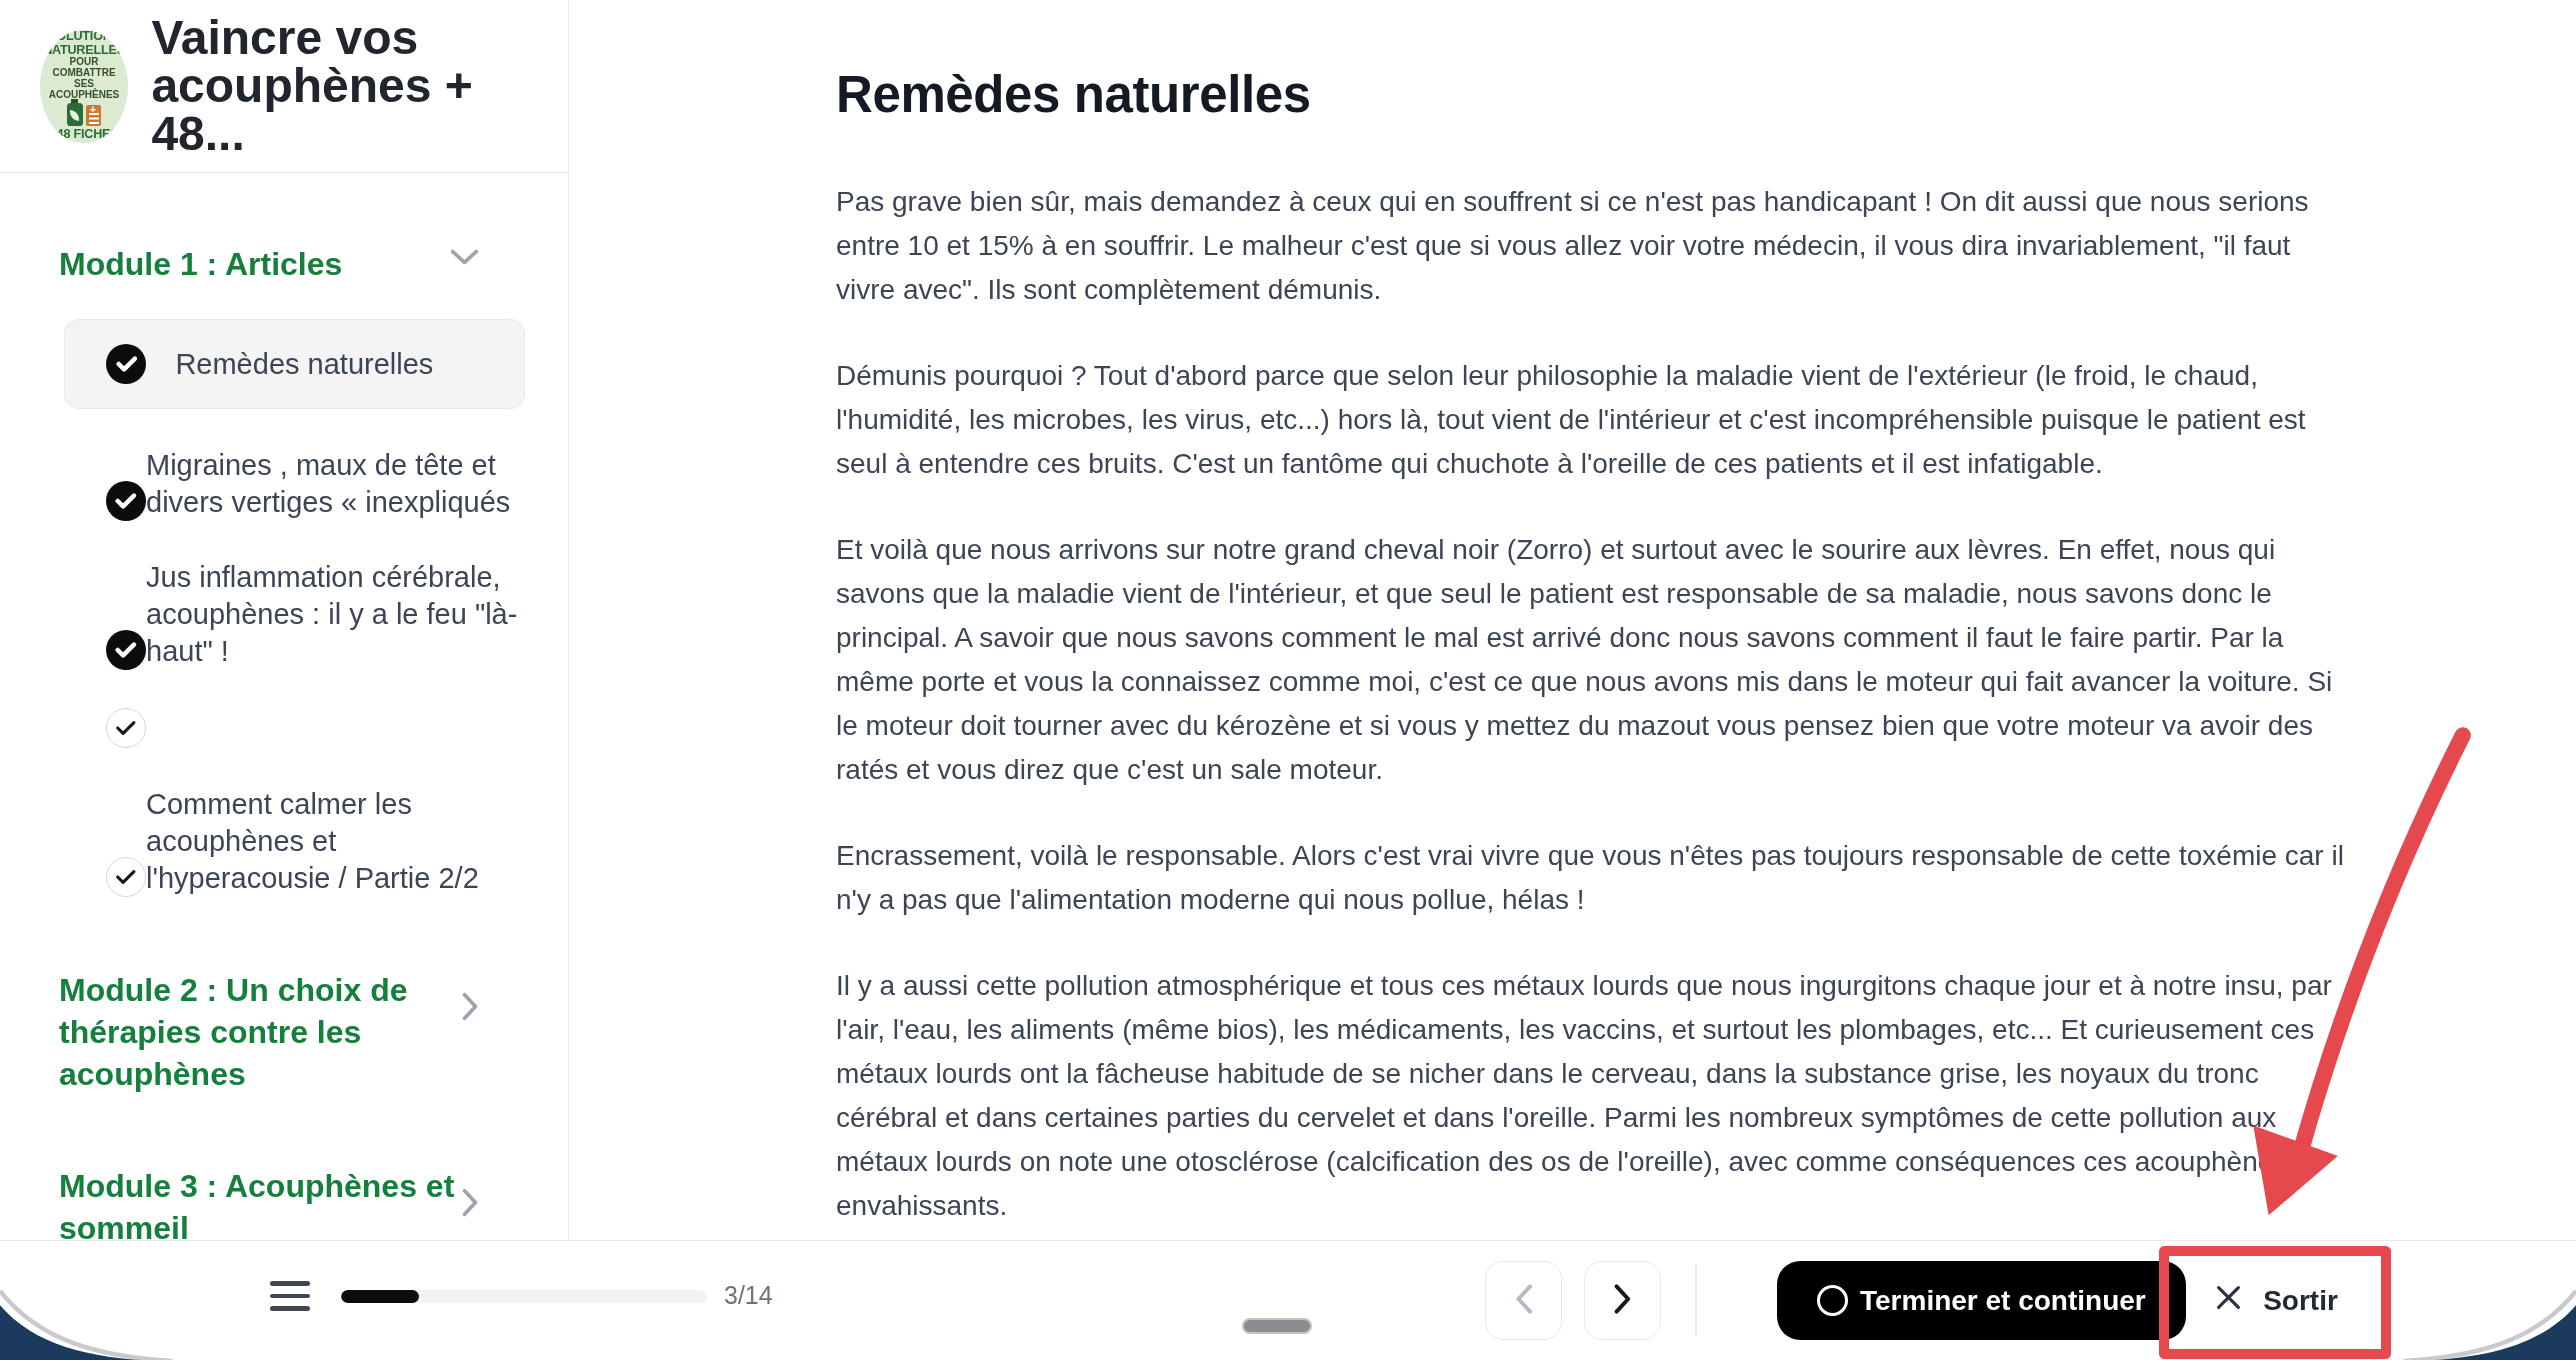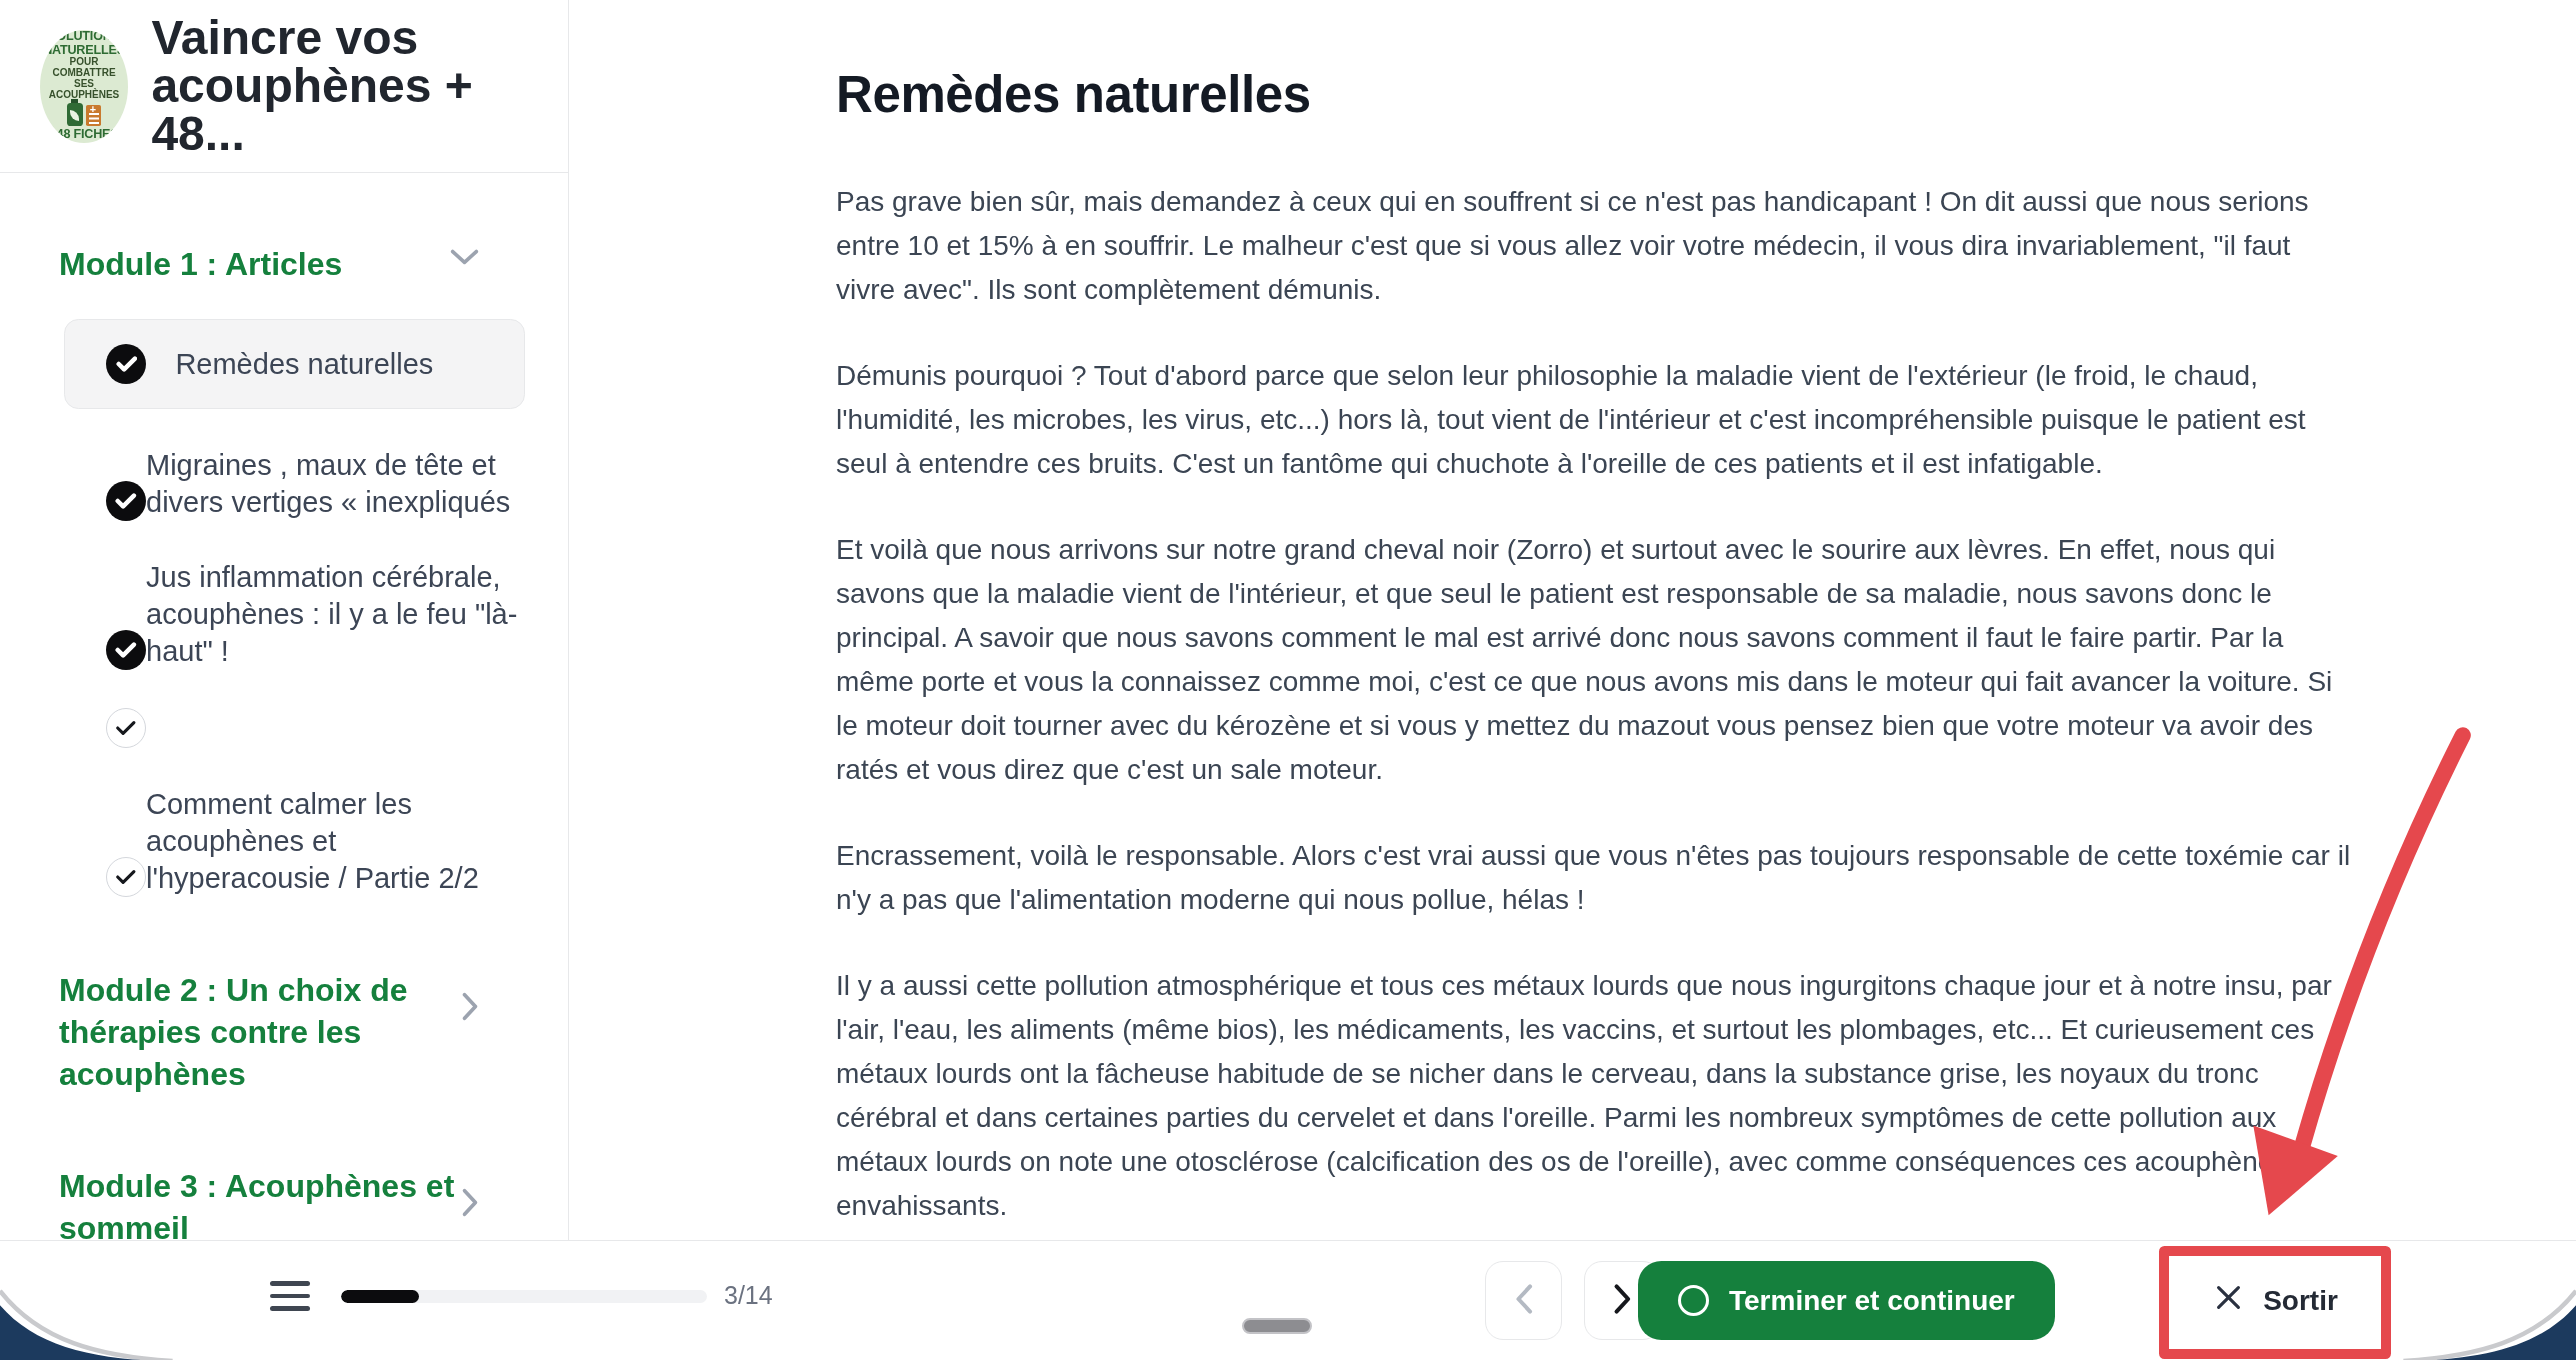--- a/index.html
+++ b/index.html
@@ -62,23 +62,23 @@
                     border-radius:7.2px; background:#f1f2f4; overflow:hidden; }
   .progress-fill { height:100%; background:#0c0c0e; border-radius:7.2px; width:21.4%; }
   .progress-label { position:absolute; left:724px; top:40px; font-size:25px; color:#6b7280; }
   .drag-handle { position:absolute; left:1242px; top:77px; width:70px; height:16px; border-radius:9px;
                  background:#8d8d91; border:2.7px solid #c3c3c7; cursor:grab; }
   .nav-btn { position:absolute; top:20px; width:77px; height:79px; background:#fff;
              border:1.8px solid #e7e8ea; border-radius:18px; display:flex; align-items:center;
              justify-content:center; cursor:pointer; }
   .nav-prev { left:1485px; } .nav-next { left:1584px; }
   .bar-divider { position:absolute; left:1695px; top:23.4px; width:1.8px; height:72px; background:#e9e9eb; }
-  .finish-btn { position:absolute; left:1638px; top:20px; height:79px; padding:0 40px;
-                background:#15803d; color:#fff; border:none; border-radius:23.4px; display:flex;
-                align-items:center; gap:20px; font-size:28px; font-weight:bold; cursor:pointer;
+  .finish-btn { position:absolute; left:1777px; top:20px; height:79px; padding:0 40px;
+                background:#000000; color:#fff; border:none; border-radius:23.4px; display:flex;
+                align-items:center; gap:12px; font-size:28px; font-weight:bold; cursor:pointer;
                 font-family:"Liberation Sans", sans-serif; }
   .ring-icon { width:31px; height:31px; border:3.6px solid #fff; border-radius:50%; }
   .exit-btn { position:absolute; left:2193px; top:20px; height:79px; padding:0 21.6px; background:#fff;
               border:none; display:flex; align-items:center; gap:21.6px; font-size:28px; font-weight:bold;
               color:#242a35; cursor:pointer; font-family:"Liberation Sans", sans-serif; }
 
   
   .red-box { position:absolute; left:2159px; top:1246px; width:232px; height:113px;
              border:10px solid #e5484d; border-radius:5.4px; z-index:40; pointer-events:none; }
   .arrow-svg, .curl-svg { position:absolute; left:0; top:0; width:2576px; height:1361px;
@@ -179,21 +179,21 @@
       </div>
     </nav>
   </aside>
 
   <main class="content">
     <h1 class="page-title">Remèdes naturelles</h1>
     <div class="paragraphs">
       <p>Pas grave bien sûr, mais demandez à ceux qui en souffrent si ce n'est pas handicapant ! On dit aussi que nous serions entre 10 et 15% à en souffrir. Le malheur c'est que si vous allez voir votre médecin, il vous dira invariablement, "il faut vivre avec". Ils sont complètement démunis.</p>
       <p>Démunis pourquoi ? Tout d'abord parce que selon leur philosophie la maladie vient de l'extérieur (le froid, le chaud, l'humidité, les microbes, les virus, etc...) hors là, tout vient de l'intérieur et c'est incompréhensible puisque le patient est seul à entendre ces bruits. C'est un fantôme qui chuchote à l'oreille de ces patients et il est infatigable.</p>
       <p>Et voilà que nous arrivons sur notre grand cheval noir (Zorro) et surtout avec le sourire aux lèvres. En effet, nous qui savons que la maladie vient de l'intérieur, et que seul le patient est responsable de sa maladie, nous savons donc le principal. A savoir que nous savons comment le mal est arrivé donc nous savons comment il faut le faire partir. Par la même porte et vous la connaissez comme moi, c'est ce que nous avons mis dans le moteur qui fait avancer la voiture. Si le moteur doit tourner avec du kérozène et si vous y mettez du mazout vous pensez bien que votre moteur va avoir des ratés et vous direz que c'est un sale moteur.</p>
-      <p>Encrassement, voilà le responsable. Alors c'est vrai aussi que vous n'êtes pas toujours responsable de cette toxémie car il n'y a pas que l'alimentation moderne qui nous pollue, hélas !</p>
+      <p>Encrassement, voilà le responsable. Alors c'est vrai vivre que vous n'êtes pas toujours responsable de cette toxémie car il n'y a pas que l'alimentation moderne qui nous pollue, hélas !</p>
       <p>Il y a aussi cette pollution atmosphérique et tous ces métaux lourds que nous ingurgitons chaque jour et à notre insu, par l'air, l'eau, les aliments (même bios), les médicaments, les vaccins, et surtout les plombages, etc... Et curieusement ces métaux lourds ont la fâcheuse habitude de se nicher dans le cerveau, dans la substance grise, les noyaux du tronc cérébral et dans certaines parties du cervelet et dans l'oreille. Parmi les nombreux symptômes de cette pollution aux métaux lourds on note une otosclérose (calcification des os de l'oreille), avec comme conséquences ces acouphènes si envahissants.</p>
     </div>
   </main>
 
   <footer class="bottom-bar">
     <div class="hamburger">
       <span></span>
         <span></span>
         <span></span>
     </div>

